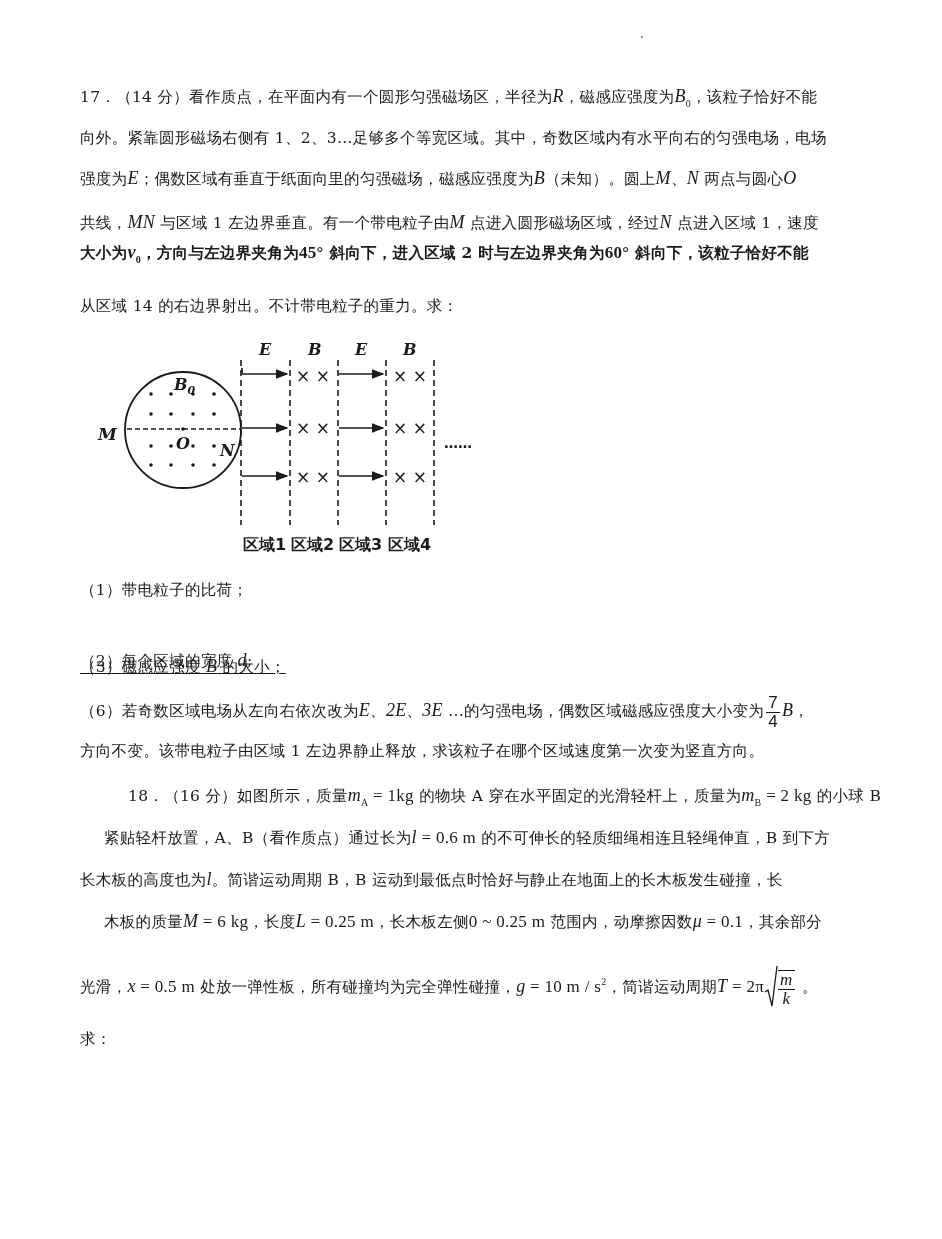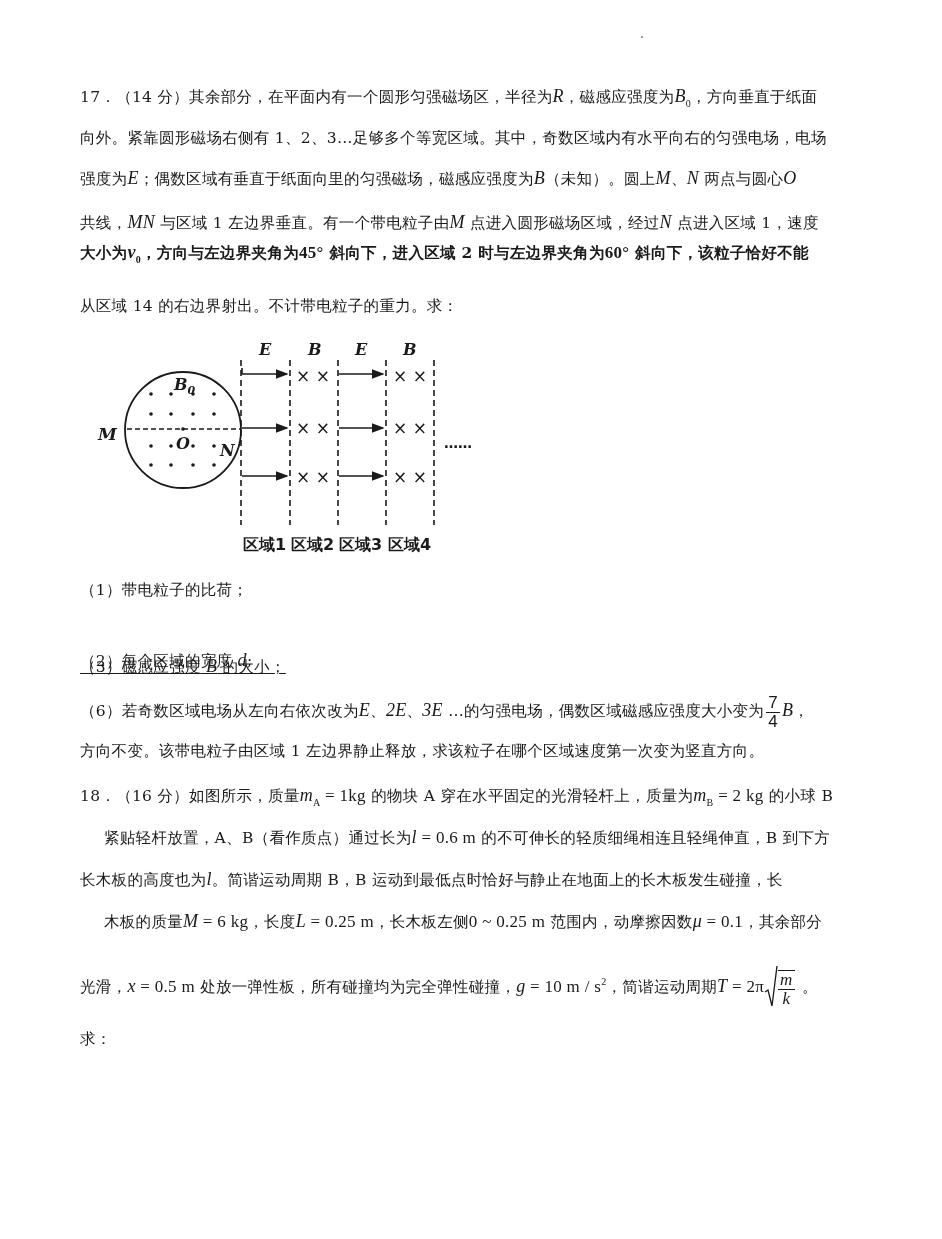--- a/index.html
+++ b/index.html
@@ -23,21 +23,21 @@
   .sqrt svg { position: absolute; left: 0; top: -2px; }
   .sqrt .frac { border-top: 1px solid #1a1a1a; font-family: "Liberation Serif", serif; font-style: italic; }
   .diagram { position: absolute; left: 90px; top: 330px; width: 410px; height: 230px; }
 </style>
 </head>
 <body>
 
 <div class="dot-mark"></div>
 
 <div class="line" style="top:85px;">
-  <span>17．</span><span>（14 分）</span><span>其余部分，在平面内有一个圆形匀强磁场区，半径为</span><span class="math">R</span><span>，磁感应强度为</span><span class="math"><span>B</span><sub>0</sub></span><span>，方向垂直于纸面</span>
+  <span>17．</span><span>（14 分）</span><span>看作质点，在平面内有一个圆形匀强磁场区，半径为</span><span class="math">R</span><span>，磁感应强度为</span><span class="math"><span>B</span><sub>0</sub></span><span>，该粒子恰好不能</span>
 </div>
 <div class="line" style="top:127px;">
   <span>向外。紧靠圆形磁场右侧有 1、2、3…足够多个等宽区域。其中，奇数区域内有水平向右的匀强电场，电场</span>
 </div>
 <div class="line" style="top:167px;">
   <span>强度为</span><span class="math">E</span><span>；偶数区域有垂直于纸面向里的匀强磁场，磁感应强度为</span><span class="math">B</span><span>（未知）。圆上</span><span class="math">M</span><span>、</span><span class="math">N</span><span> 两点与圆心</span><span class="math">O</span>
 </div>
 <div class="line" style="top:211px;">
   <span>共线，</span><span class="math">MN</span><span> 与区域 1 左边界垂直。有一个带电粒子由</span><span class="math">M</span><span> 点进入圆形磁场区域，经过</span><span class="math">N</span><span> 点进入区域 1，速度</span>
 </div>
@@ -139,21 +139,21 @@
 <div class="line" style="top:655px;text-decoration:underline;">
   <span>（3）磁感应强度</span> <span class="math">B</span><span> 的大小；</span>
 </div>
 <div class="line" style="top:690px; line-height:40px; height:44px;">
   <span>（6）若奇数区域电场从左向右依次改为</span><span class="math">E</span><span>、</span><span class="math">2E</span><span>、</span><span class="math">3E</span><span> …的匀强电场，偶数区域磁感应强度大小变为</span><span class="frac"><span class="num">7</span><span class="den">4</span></span><span class="math">B</span><span>，</span>
 </div>
 <div class="line" style="top:740px;">
   <span>方向不变。该带电粒子由区域 1 左边界静止释放，求该粒子在哪个区域速度第一次变为竖直方向。</span>
 </div>
 
-<div class="line" style="top:784px;">
+<div class="line" style="top:784px;margin-left:48px;">
   <span>18．</span><span>（16 分）</span><span>如图所示，质量</span><span class="math"><span>m</span><sub>A</sub></span><span class="rm"> = 1kg</span><span> 的物块 A 穿在水平固定的光滑轻杆上，质量为</span><span class="math"><span>m</span><sub>B</sub></span><span class="rm"> = 2 kg</span><span> 的小球 B</span>
 </div>
 <div class="line" style="top:826px;margin-left:24px;">
   <span>紧贴轻杆放置，A、B（看作质点）通过长为</span><span class="math">l</span><span class="rm"> = 0.6 m</span><span> 的不可伸长的轻质细绳相连且轻绳伸直，B 到下方</span>
 </div>
 <div class="line" style="top:868px;">
   <span>长木板的高度也为</span><span class="math">l</span><span>。简谐运动周期 B，B 运动到最低点时恰好与静止在地面上的长木板发生碰撞，长</span>
 </div>
 <div class="line" style="top:910px;margin-left:24px;">
   <span>木板的质量</span><span class="math">M</span><span class="rm"> = 6 kg</span><span>，长度</span><span class="math">L</span><span class="rm"> = 0.25 m</span><span>，长木板左侧</span><span class="rm">0 ~ 0.25 m</span><span> 范围内，动摩擦因数</span><span class="math">μ</span><span class="rm"> = 0.1</span><span>，其余部分</span>

